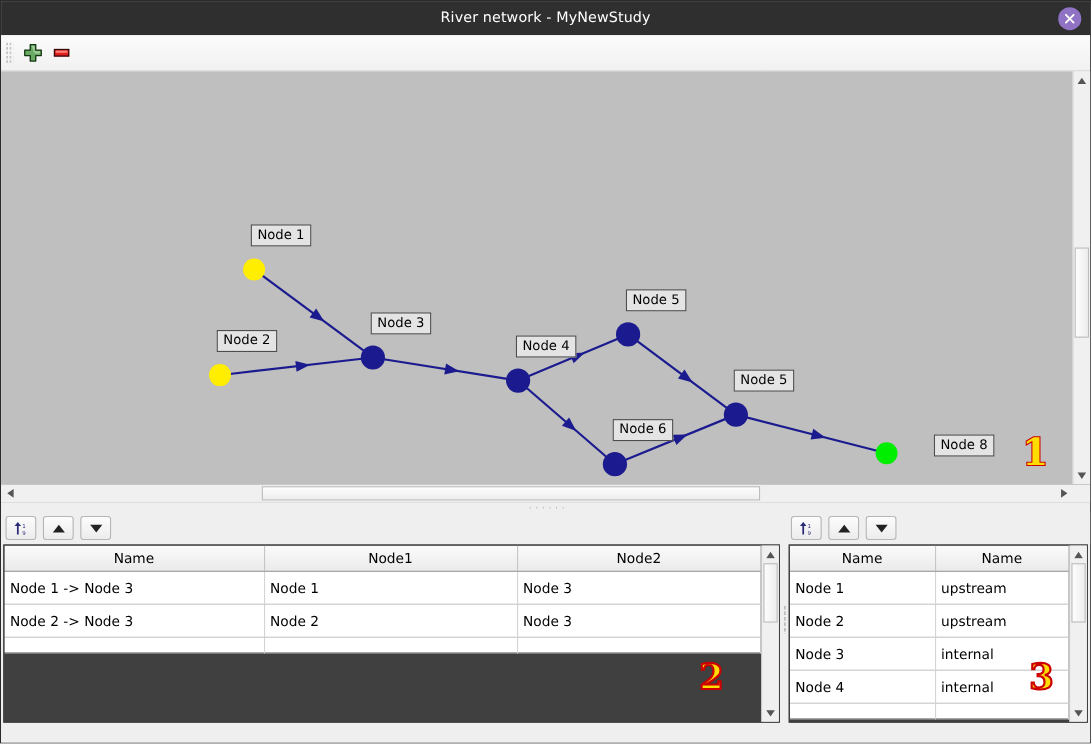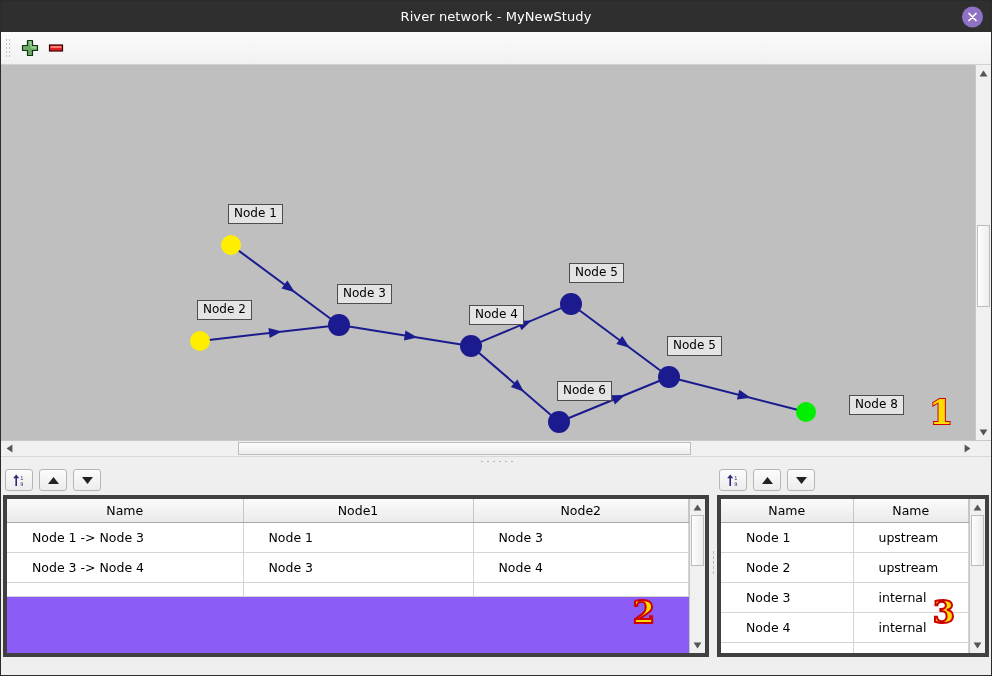--- a/index.html
+++ b/index.html
@@ -161,43 +161,43 @@
     background: linear-gradient(to bottom,#fcfcfc,#ececec);
     border: 1px solid #b6b6b6;
     border-radius: 3px;
     display: flex; align-items: center; justify-content: center;
     cursor: pointer;
   }
 
   .table-box {
     flex: 1 1 auto; display: flex; min-height: 0;
     margin: 0 2px 4px 2px;
-    border: 4px solid #404040;
-    background: #8b5cf6;
+    border: 1px solid #404040;
+    background: #404040;
   }
   .table-scroll { flex: 1 1 auto; min-width: 0; position: relative; overflow: hidden; }
   table { border-collapse: collapse; width: 100%; table-layout: fixed; }
   thead th {
     background: linear-gradient(to bottom,#fbfbfb,#eaeaea);
     border-right: 1px solid #c6c6c6;
     border-bottom: 1px solid #a8a8a8;
     font-weight: normal;
     font-size: 12.5px;
     color: #000;
     height: 23px;
     text-align: center;
     cursor: pointer;
   }
   tbody td {
     border-right: 1px solid #d4d4d4;
     border-bottom: 1px solid #d4d4d4;
     font-size: 12.5px;
     color: #000;
     height: 30px;
-    padding: 0 25px;
+    padding: 0 5px;
     text-align: left;
     background: #fff;
     white-space: nowrap;
     overflow: hidden;
     cursor: pointer;
   }
   tbody tr.filler td { height: 14px; }
 
   .tbl-vscroll {
     flex: 0 0 16px; width: 16px;
@@ -386,23 +386,23 @@
                   <th>Node2</th>
                 </tr>
               </thead>
             <tbody id="reaches-body">
                 <tr>
                   <td>Node 1 -&gt; Node 3</td>
                   <td>Node 1</td>
                   <td>Node 3</td>
                 </tr>
                 <tr>
-                  <td>Node 3 -&gt; Node 4</td>
+                  <td>Node 2 -&gt; Node 3</td>
+                  <td>Node 2</td>
                   <td>Node 3</td>
-                  <td>Node 4</td>
                 </tr>
                 <tr class="filler">
                   <td></td>
                   <td></td>
                   <td></td>
                 </tr>
               </tbody>
           </table>
           <div class="annot-tbl" style="right:34px; bottom:22px;">2</div>
         </div>

